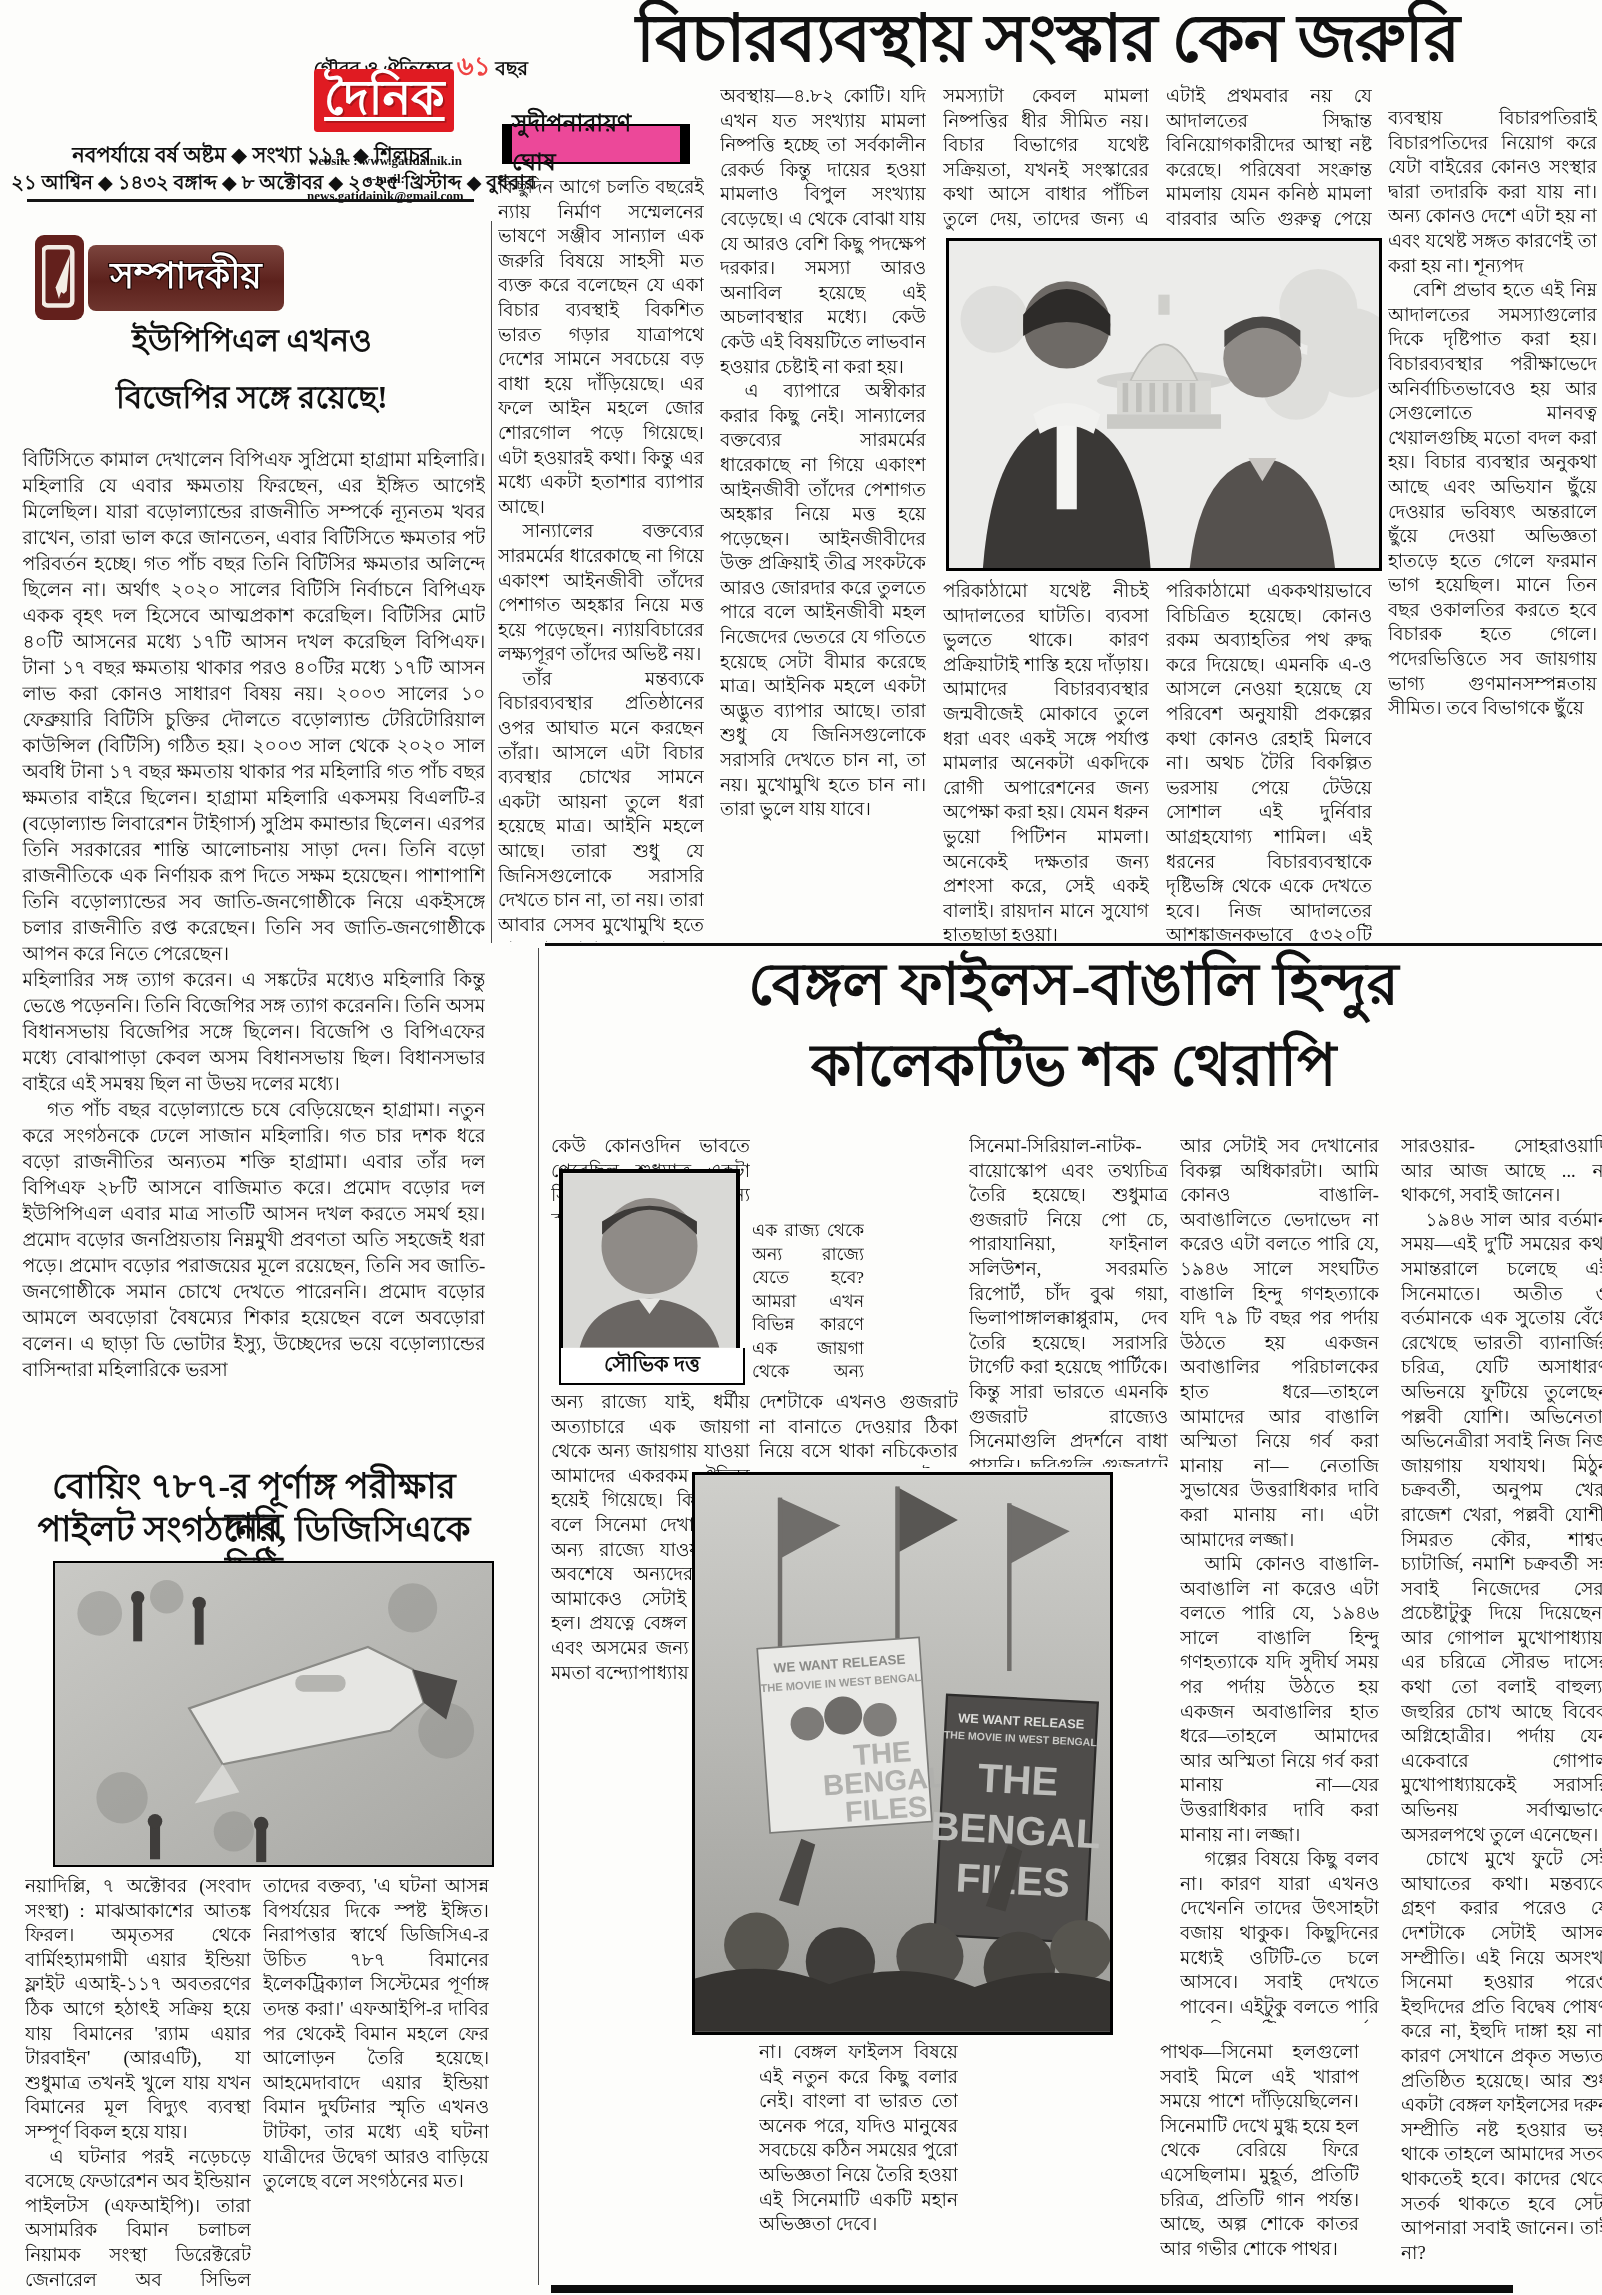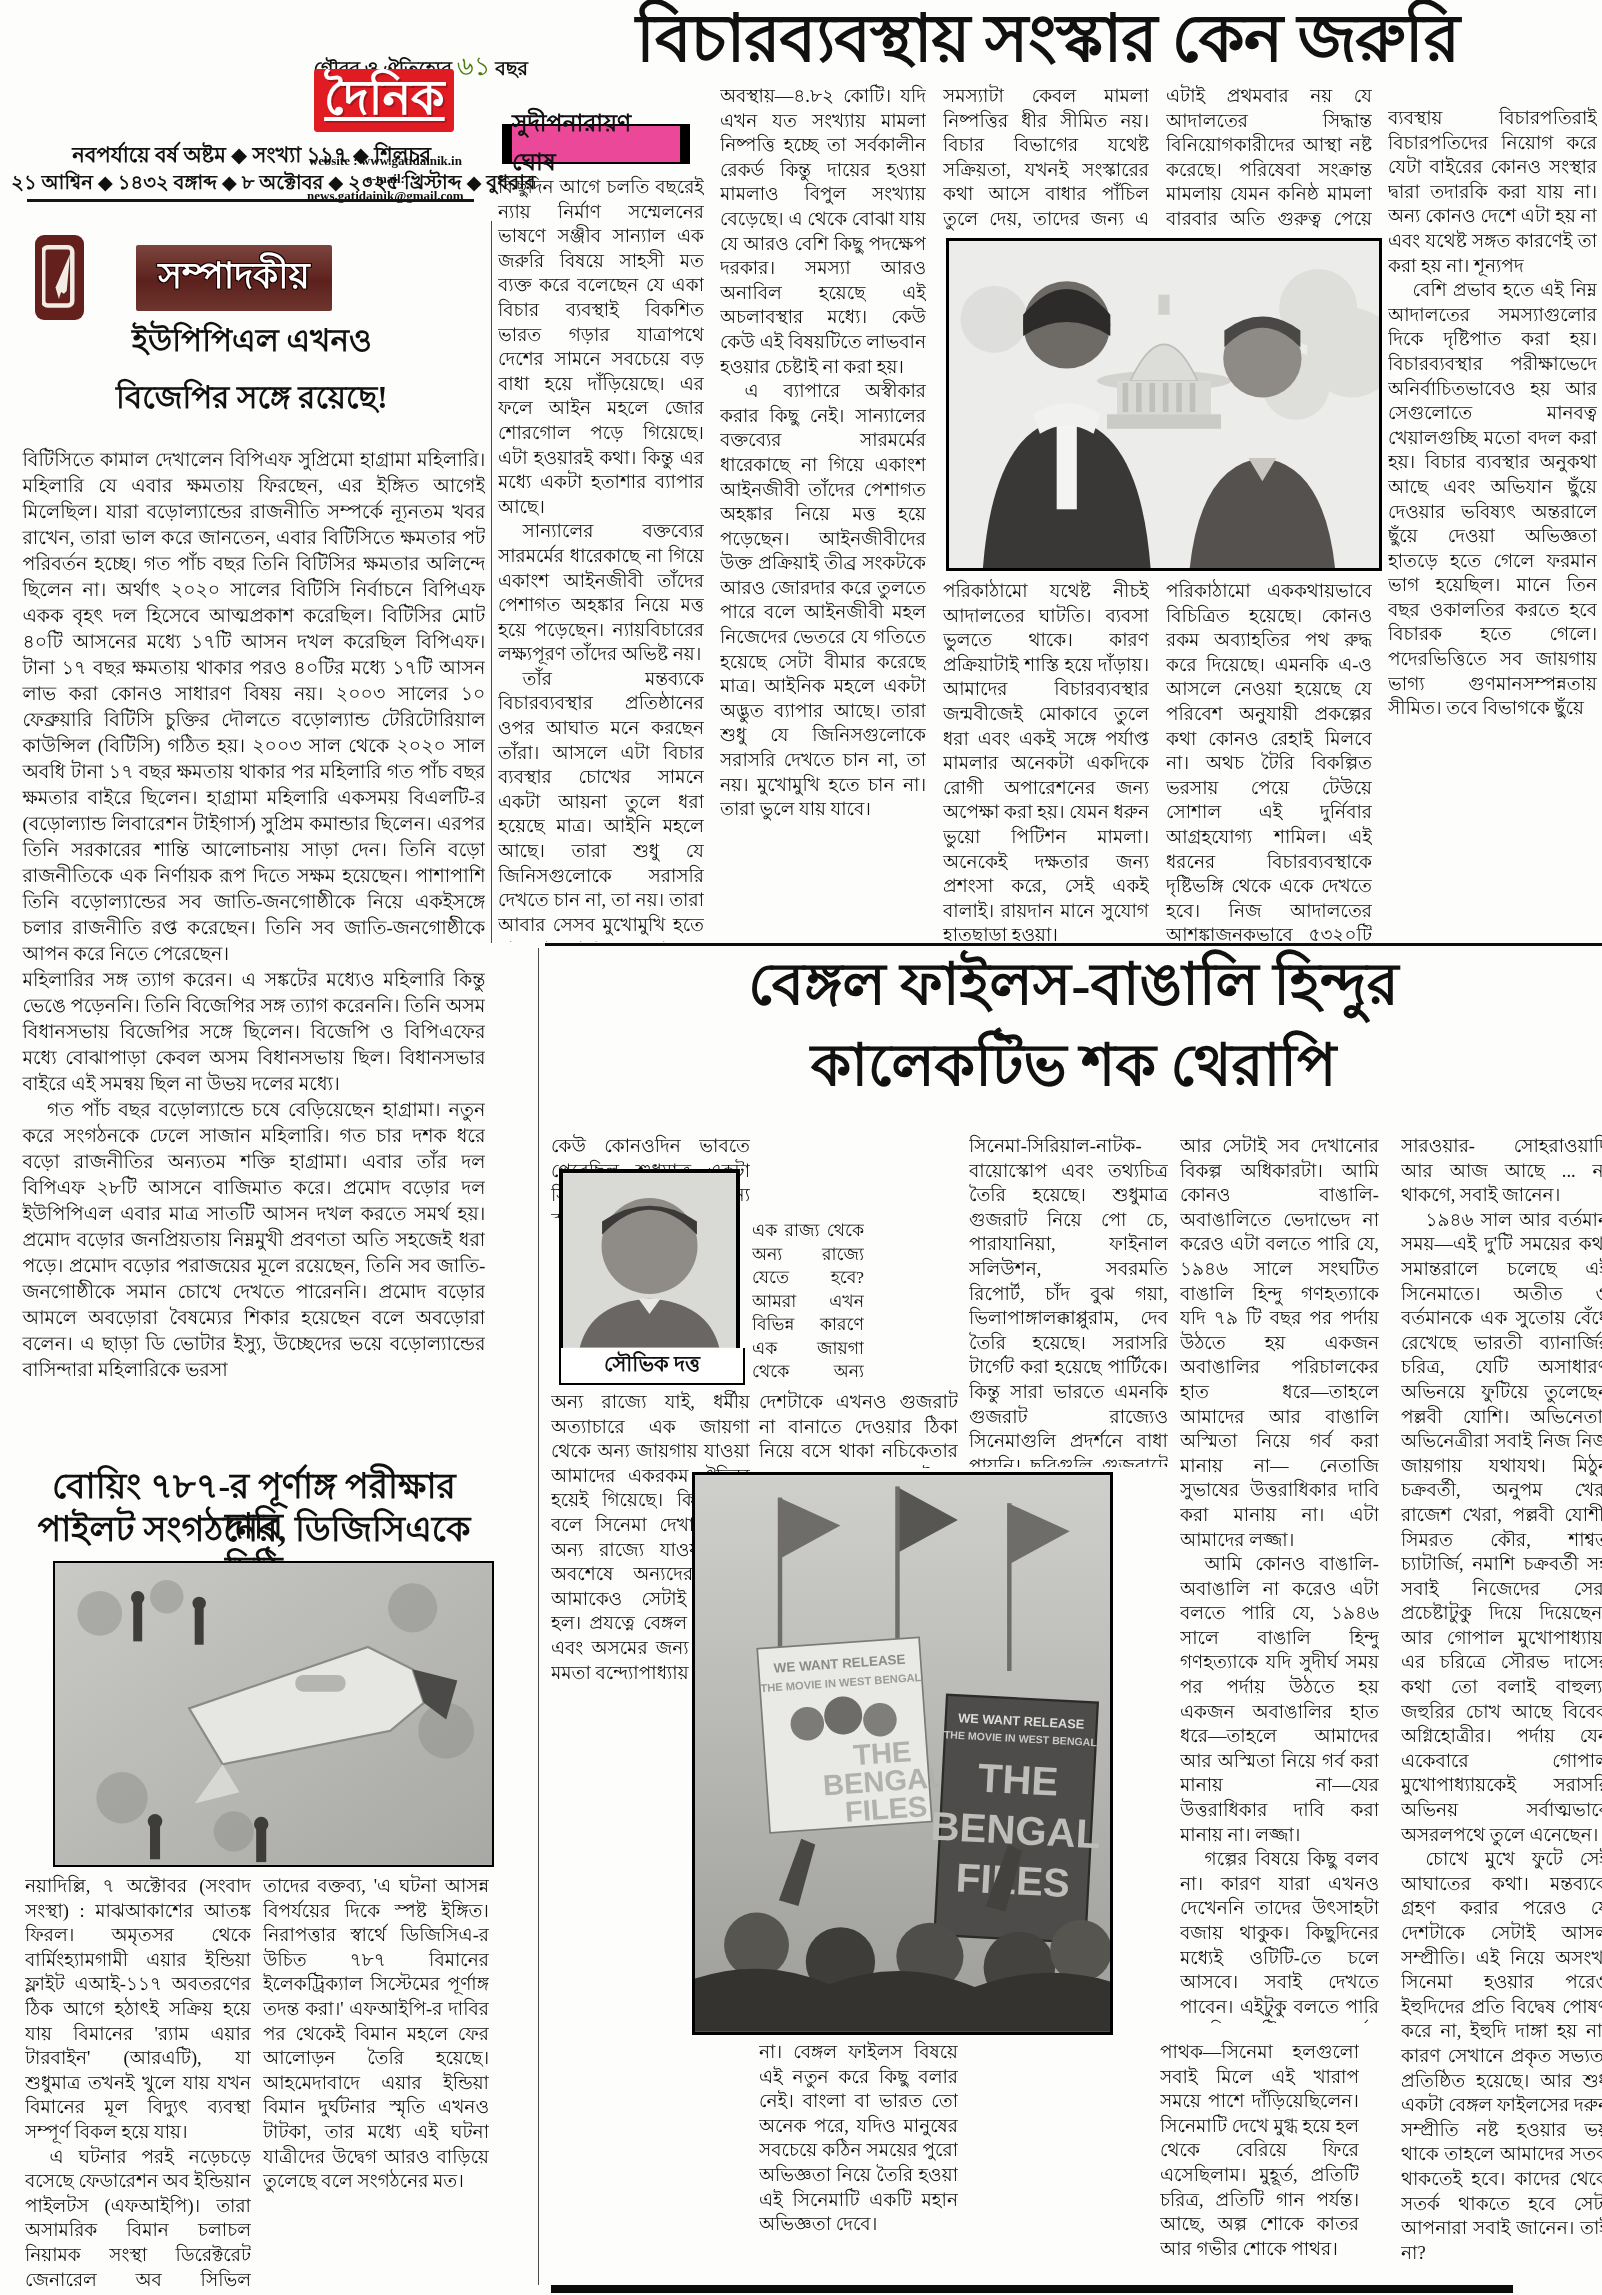--- a/index.html
+++ b/index.html
@@ -6,21 +6,21 @@
   body{
     width:1602px;height:2295px;position:relative;background:#fdfdfb;color:#111;
     font-family:"Liberation Serif","DejaVu Serif",serif;
     -webkit-font-smoothing:antialiased;overflow:hidden;
   }
   .abs{position:absolute;}
   
   .logo{font-size:140px;font-weight:700;line-height:1;letter-spacing:-3.4px;
         text-shadow:7.8px 7.8px 0 #c2c2c2;}
   .tagline{font-size:19px;font-weight:700;white-space:nowrap;}
-  .tagline .num{color:#4d7c0f;font-size:26px;font-weight:400;}
+  .tagline .num{color:#ef4444;font-size:26px;font-weight:700;}
   .dailybox{background:#e01b22;color:#fff;font-size:48px;font-weight:700;
             display:flex;align-items:center;justify-content:center;
             border-radius:3.4px;text-shadow:1.7px 1.7px 0 rgba(0,0,0,.25);text-decoration:underline;}
   .contact{font-size:13px;font-weight:700;text-align:center;line-height:1.35;margin-top:16px;}
   .edition{font-size:21px;font-weight:700;text-align:center;white-space:nowrap;}
   .mastrule{border-top:3.4px solid #151515;}
   
   .headline-xl{font-size:66px;font-weight:700;line-height:1.04;text-align:center;
                letter-spacing:-1.1px;}
   .headline-l{font-size:58px;font-weight:700;line-height:1.06;text-align:center;}
@@ -34,23 +34,23 @@
   .byline-box{border-top:2.2px solid #000;border-bottom:2.2px solid #000;
               border-left:10px solid #000;border-right:10px solid #000;
               background:#ec4899;display:flex;align-items:center;justify-content:center;
               font-size:23.5px;font-weight:700;}
   .vrule{border-left:1.1px solid #4a4a4a;}
   .hrule-bold{background:#0d0d0d;}
   
   .pen-badge{background:#63201c;border-radius:9px;display:flex;align-items:center;
              justify-content:center;}
   .ed-banner{background:linear-gradient(180deg,#7c453e,#5c211c 55%,#6e352e);
-             border-radius:2px;color:#fff;display:flex;align-items:center;justify-content:center;
+             border-radius:8px;color:#fff;display:flex;align-items:center;justify-content:center;
              font-size:36px;font-weight:700;
-             text-shadow:1.1px 1.1px 0 #1c0605,-1.1px -1.1px 0 #1c0605,1.1px -1.1px 0 #1c0605,-1.1px 1.1px 0 #1c0605;margin-left:48px;}
+             text-shadow:1.1px 1.1px 0 #1c0605,-1.1px -1.1px 0 #1c0605,1.1px -1.1px 0 #1c0605,-1.1px 1.1px 0 #1c0605;}
   
   .photo{background:#e9e9e7;border:3.4px solid #000;overflow:hidden;}
   .caption-box{background:#fff;border:2.2px solid #000;border-top:none;
                display:flex;align-items:center;justify-content:center;
                font-size:21px;font-weight:700;}
   .endbar{background:#0d0d0d;}
 </style>
 </head>
 <body>
 

